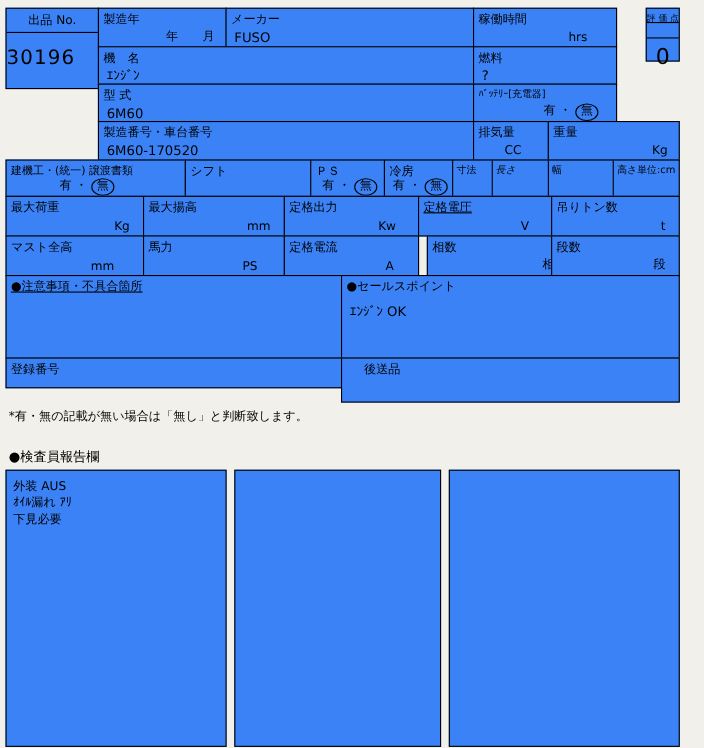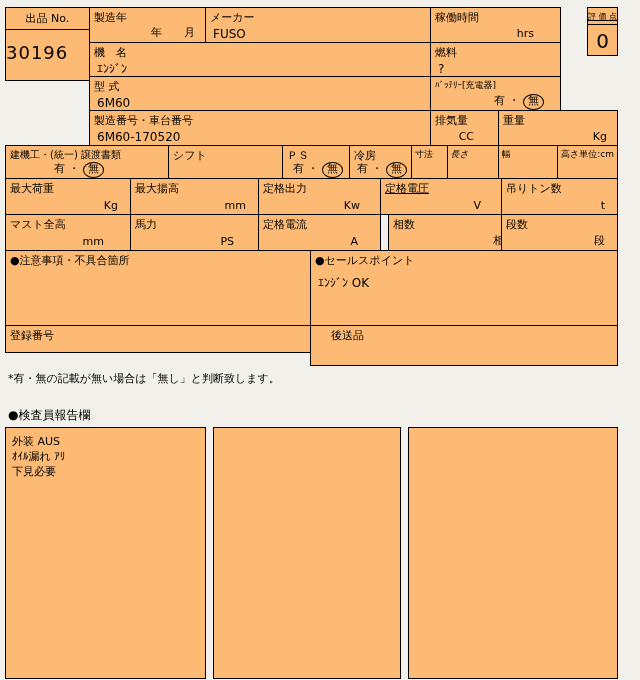--- a/index.html
+++ b/index.html
@@ -7,31 +7,31 @@
     width:640px;height:680px;
     background:#f1f0ea;
     font-family:"DejaVu Sans","Liberation Sans",sans-serif;
     color:#000;
     position:relative;
     overflow:hidden;
   }
   .sheet{position:absolute;left:0;top:0;width:640px;height:680px;}
   .box{
     position:absolute;
-    background:#fdba74;
+    background:#3b82f6;
     border:1px solid #000;
     box-sizing:border-box;
   }
   .hdr{
     border-bottom:1px solid #000;
     text-align:center;
     font-size:11px;
     padding:3px 0 3px;
   }
-  .hdr.small{font-size:8px;padding:3px 0 2px;white-space:nowrap;text-decoration:underline;}
+  .hdr.small{font-size:8px;padding:3px 0 12px;white-space:nowrap;text-decoration:underline;}
   .bignum{
     text-align:left;
     font-size:18px;
     letter-spacing:1px;
     margin-top:12px;
   }
   .grade-num{
     text-align:center;
     font-size:20px;
     margin-top:4px;
@@ -214,21 +214,21 @@
   </div>
   <div class="box" style="left:388px;top:214px;width:135px;height:37px;">
     <div class="lbl">相数</div>
     <div class="unit" style="right:18px;">相</div>
   </div>
   <div class="box" style="left:501px;top:214px;width:117px;height:37px;">
     <div class="lbl">段数</div>
     <div class="unit">段</div>
   </div>
 
-  <div class="box" style="left:5px;top:250px;width:306px;height:76px;">
+  <div class="box" style="left:5px;top:250px;width:306px;height:76px;text-decoration:underline;">
     <div class="lbl">●注意事項・不具合箇所</div>
   </div>
 
   <div class="box" style="left:310px;top:250px;width:308px;height:76px;">
     <div class="lbl">●セールスポイント</div>
     <div class="sales-val">ｴﾝｼﾞﾝ OK</div>
   </div>
 
   <div class="box" style="left:5px;top:325px;width:306px;height:28px;">
     <div class="lbl">登録番号</div>

